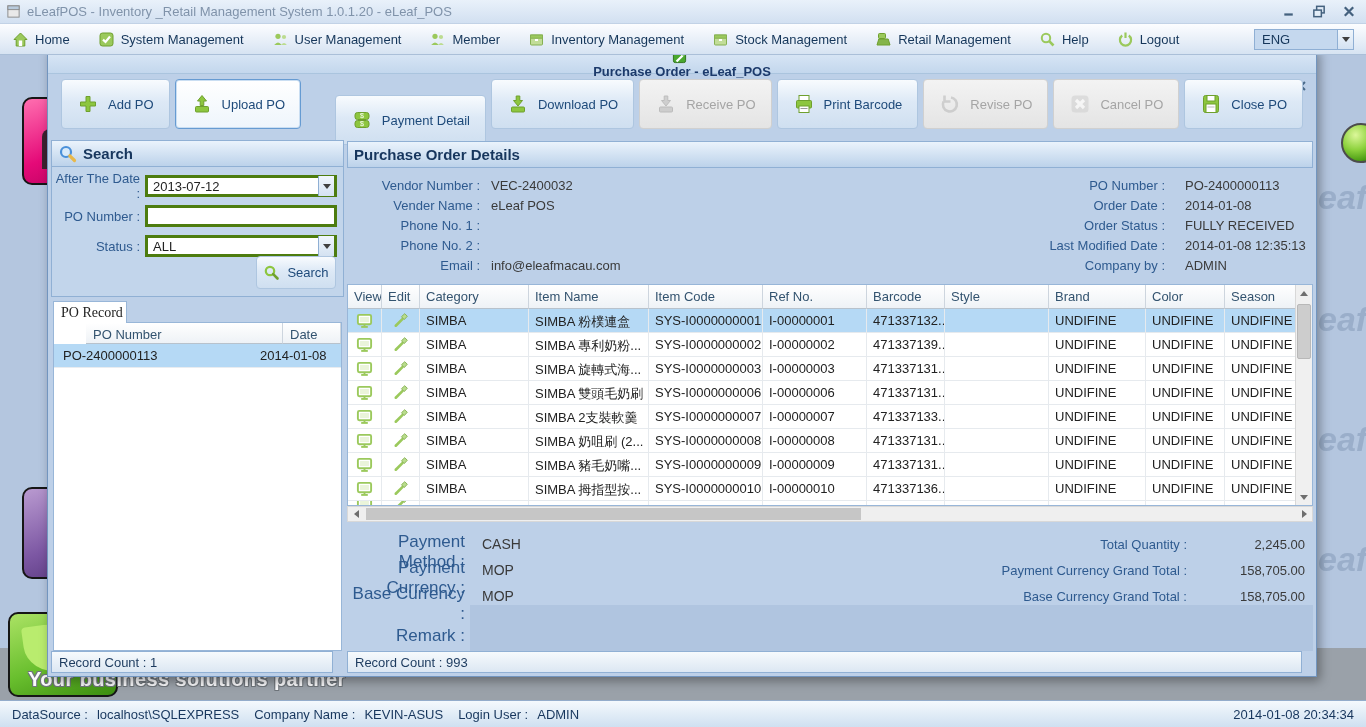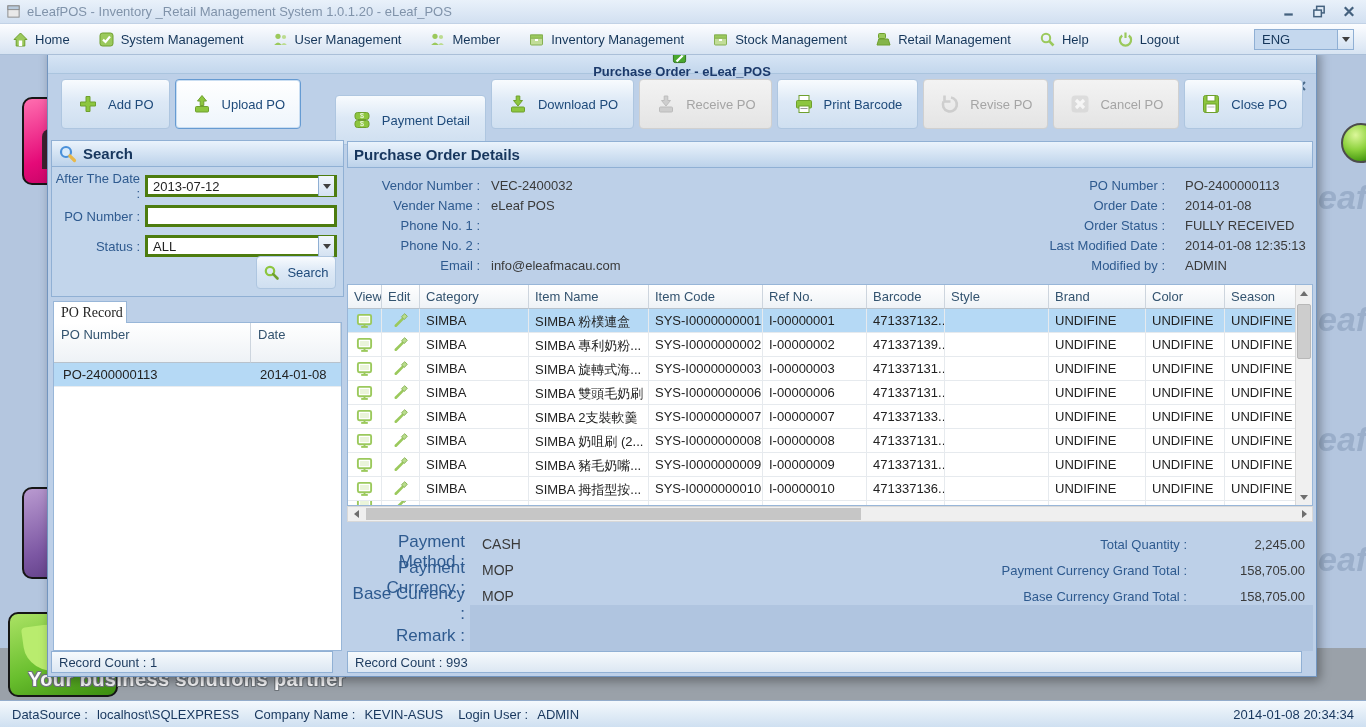--- a/index.html
+++ b/index.html
@@ -75,21 +75,21 @@
   .tinput input { border:none; outline:none; width:100%; font-size:13px; font-family:inherit; }
   .combo .combo-btn { height:20px; }
   .search-btn { position:absolute; right:7px; top:115px; width:80px; height:33px; display:flex; align-items:center; justify-content:center; gap:7px;
                 background:linear-gradient(#f8fbfe,#dde9f6 45%,#cfdff0); border:1px solid #aec6e0; border-radius:4px; font-size:13px; color:#1e4a7a; }
   .search-btn .icon { width:17px; height:17px; }
 
   
   .po-tab { position:absolute; top:160px; left:2px; width:74px; height:22px; background:#fff; border:1px solid #98b6d8; border-bottom:none;
             font-family:"Liberation Serif",serif; font-size:14px; color:#222; padding:3px 0 0 7px; z-index:2;}
   .po-table { position:absolute; top:181px; left:2px; right:2px; bottom:22px; background:#fff; border:1px solid #98b6d8; }
-  .pt-head { display:flex; height:40px; }
+  .pt-head { display:flex; height:21px;margin-left:32px; }
   .pt-hc { background:linear-gradient(#ffffff,#eef2f6); border-right:1px solid #cdd5de; border-bottom:1px solid #b8c2cc; font-size:13px; color:#33536f; padding:4px 0 0 7px; }
   .pt-row { display:flex; height:24px; }
   .pt-row.selected { background:#b5d9f5; }
   .pt-c { font-size:13px; color:#222; padding:4px 0 0 9px; border-bottom:1px solid #e8ecf0; }
   .pc0 { width:197px; } .pc1 { flex:1; }
 
   .record-bar { position:absolute; bottom:0; left:0; right:11px; height:22px; background:linear-gradient(#f6fafd,#dce7f3); border:1px solid #90b0d4;
                 font-size:13px; color:#1c3a5e; display:flex; align-items:center; padding-left:7px; }
 
   
@@ -442,21 +442,21 @@
         </div>
           <div class="field-row">
           <span class="dlab">Order Status :</span>
           <span class="dval">FULLY RECEIVED</span>
         </div>
           <div class="field-row">
           <span class="dlab">Last Modified Date :</span>
           <span class="dval">2014-01-08 12:35:13</span>
         </div>
           <div class="field-row">
-          <span class="dlab">Modified by :</span>
+          <span class="dlab">Company by :</span>
           <span class="dval">ADMIN</span>
         </div>
         </div>
     </div>
 
     <div class="items-grid">
       <div class="items-head">
           <div class="hc c0">View</div>
           <div class="hc c1">Edit</div>
           <div class="hc c2">Category</div>

